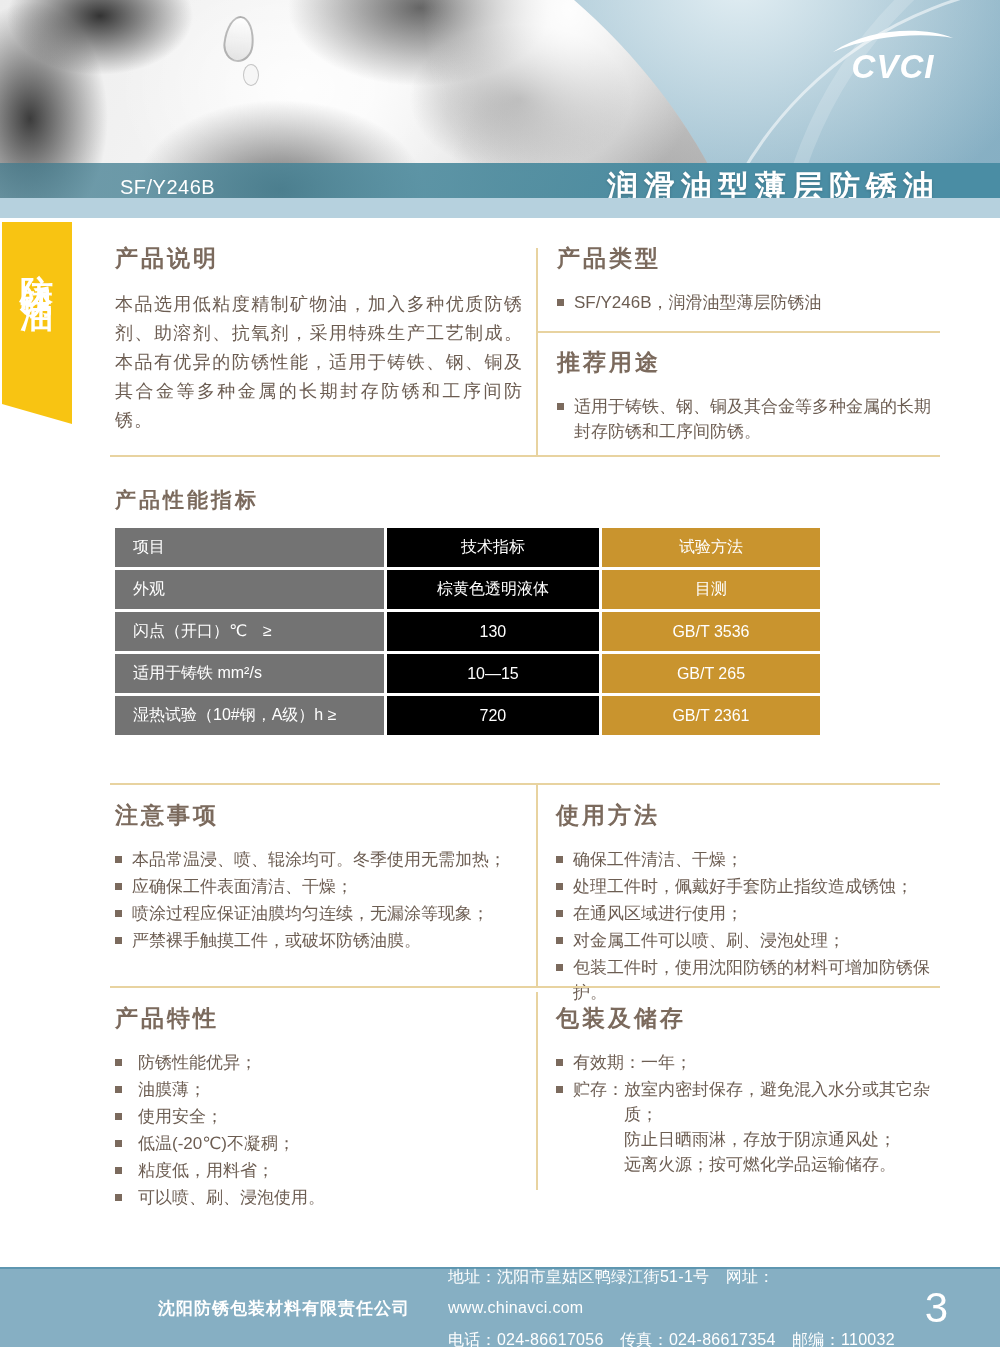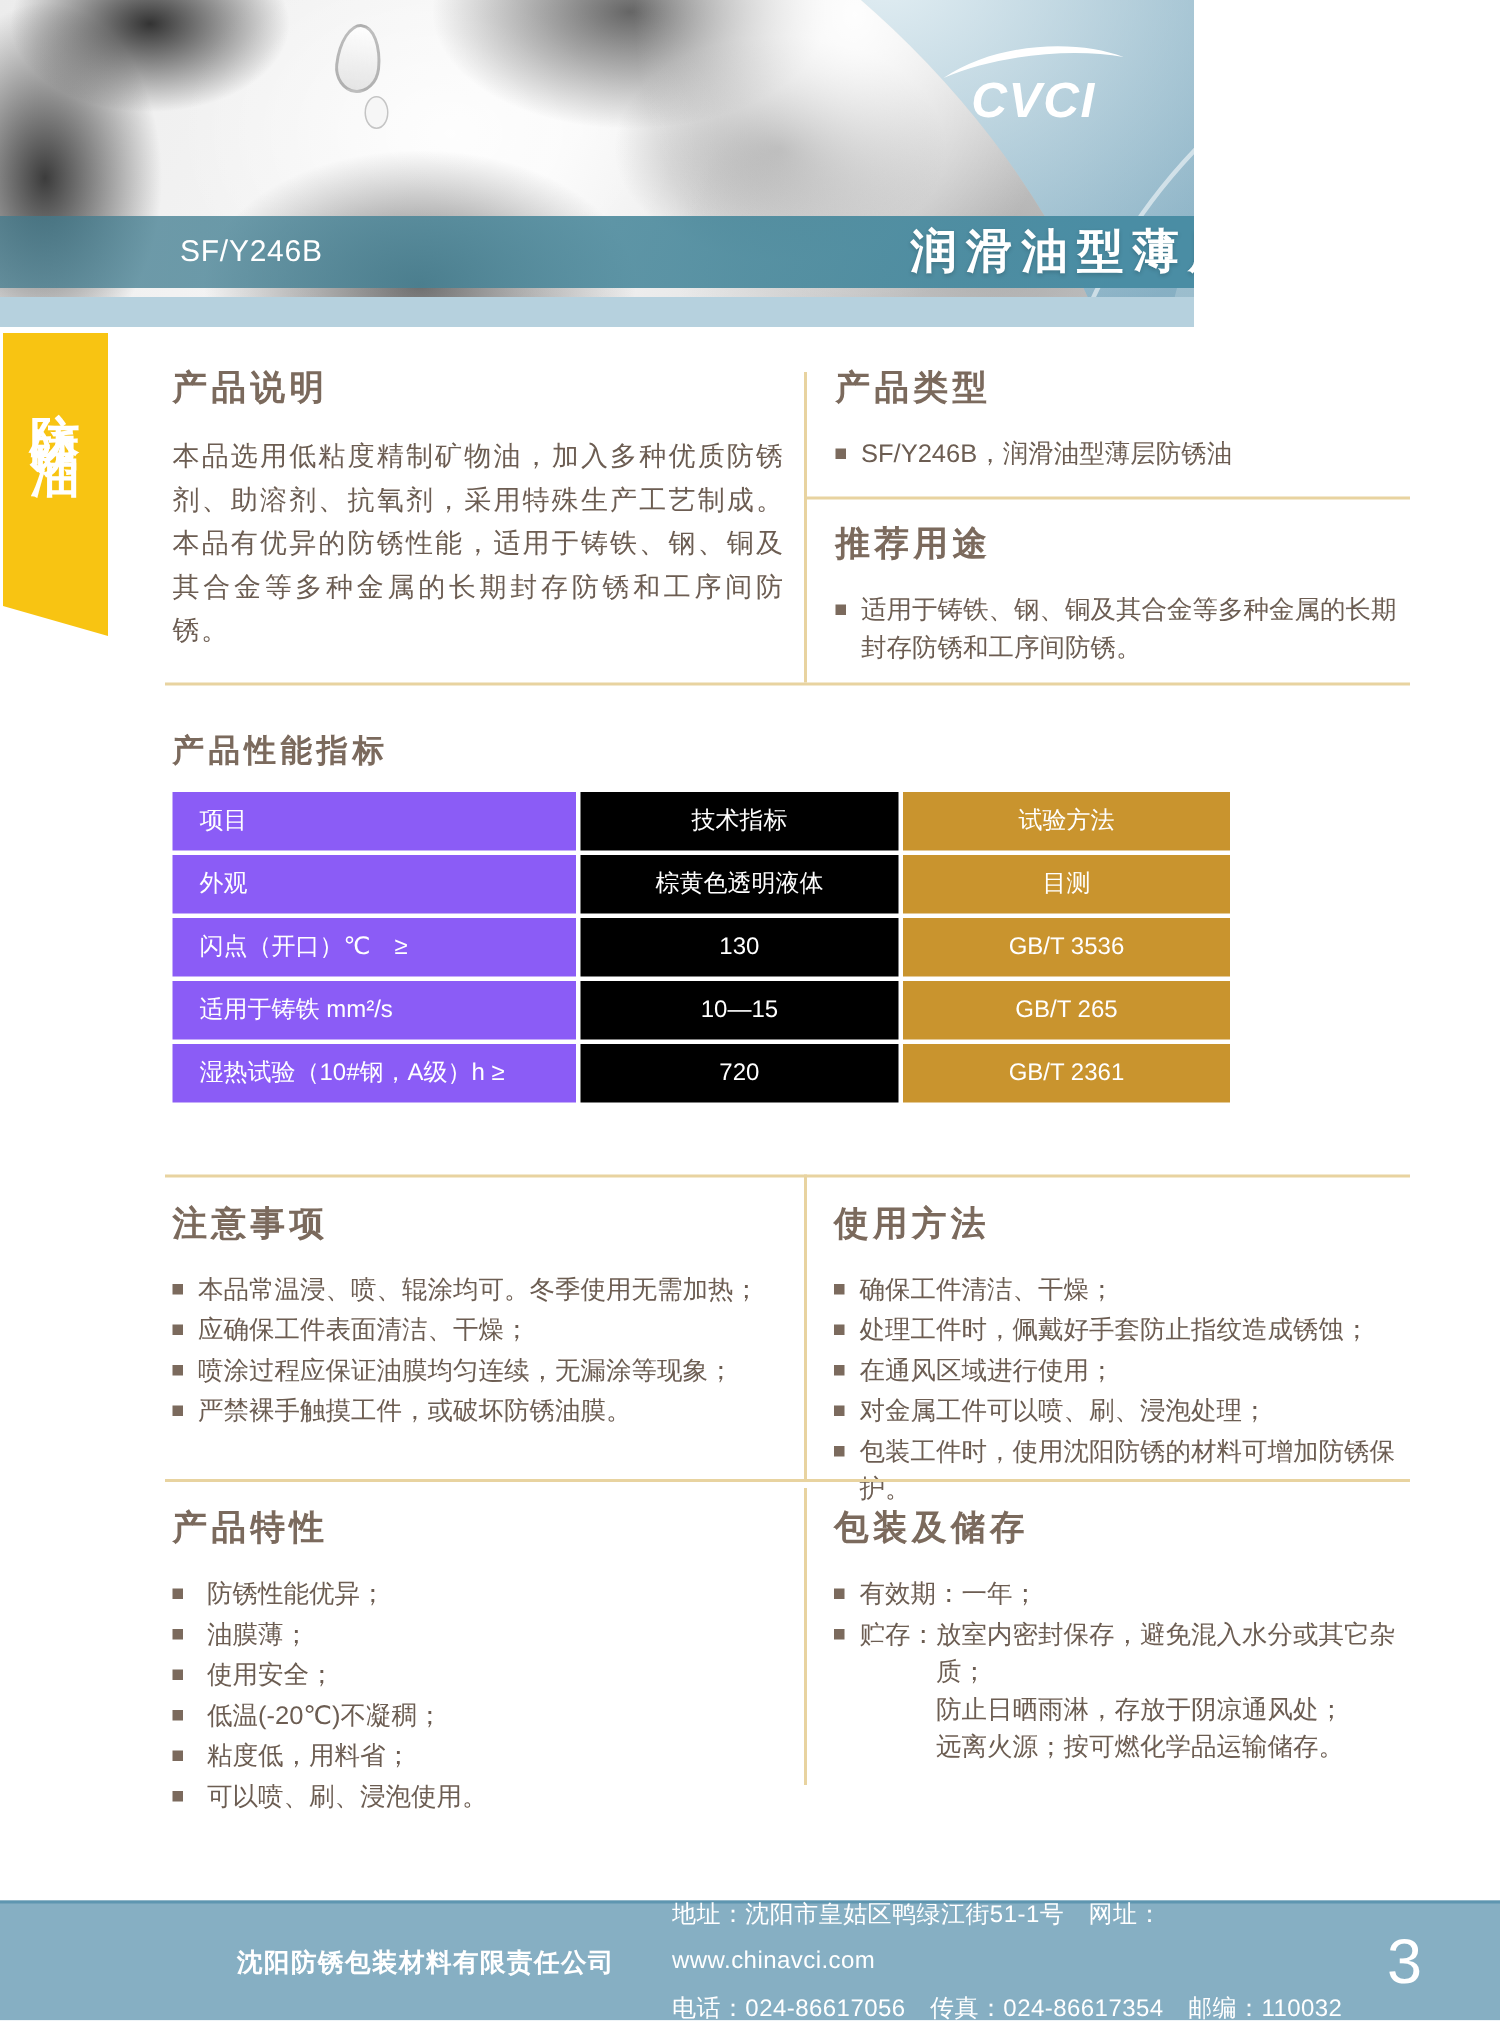--- a/index.html
+++ b/index.html
@@ -1,20 +1,20 @@
 <!DOCTYPE html>
 <html><head>
 <meta charset="utf-8">
 <style>
   html,body{margin:0;padding:0;background:#fff;}
   body{font-family:"Liberation Sans","DejaVu Sans",sans-serif;}
   .page{position:relative;width:1000px;height:1347px;background:#fff;overflow:hidden;}
 
   
-  .header{position:absolute;left:0;top:0;width:796px;height:218px;
+  .header{position:absolute;left:0;top:0;width:1000px;height:218px;
     background:
       radial-gradient(ellipse 520px 420px at 74% -8%, #e2eef3 0%, rgba(226,238,243,0) 62%),
       linear-gradient(105deg,#a3c3d1 0%,#93b8ca 55%,#86afc3 100%);
     overflow:hidden;}
   .photo{position:absolute;left:0;top:0;width:1000px;height:198px;
     clip-path:ellipse(770px 600px at 0px 400px);
     background:
       radial-gradient(ellipse 210px 280px at 570px 10px, rgba(255,255,255,.95), rgba(255,255,255,0) 70%),
       radial-gradient(ellipse 150px 95px at 10% 8%, rgba(25,25,25,.88), rgba(25,25,25,0) 62%),
       radial-gradient(ellipse 220px 130px at 42% 4%, rgba(45,45,45,.72), rgba(0,0,0,0) 60%),
@@ -30,21 +30,21 @@
     border:2px solid rgba(110,110,110,.45);transform:rotate(6deg);}
   .drop2{position:absolute;left:243px;top:64px;width:14px;height:20px;
     border-radius:50%;background:rgba(245,245,245,.8);border:1.5px solid rgba(120,120,120,.4);}
   .arc1{position:absolute;left:690px;top:-20px;width:760px;height:760px;border-radius:50%;
     border:3px solid rgba(255,255,255,.55);}
   .arc2{position:absolute;left:770px;top:-130px;width:840px;height:840px;border-radius:50%;
     border:14px solid rgba(255,255,255,.18);}
   .logo{position:absolute;right:42px;top:24px;width:130px;text-align:center;color:#fff;}
   .logo svg{display:block;margin:0 auto -4px auto;}
   .logo-text{font-size:33px;font-weight:bold;font-style:italic;letter-spacing:1px;line-height:1;}
-  .band{position:absolute;left:0;top:144px;width:1000px;height:48px;
+  .band{position:absolute;left:0;top:163px;width:1000px;height:48px;
     background:linear-gradient(90deg,rgba(64,122,141,.72) 0%,rgba(70,136,156,.9) 55%,#4a8da4 75%);
     display:flex;align-items:center;}
   .band-model{position:absolute;left:120px;color:#fff;font-size:20px;letter-spacing:.5px;}
   .band-title{position:absolute;right:60px;color:#fff;font-size:31px;font-weight:bold;
     letter-spacing:6px;text-shadow:0 1px 3px rgba(0,0,0,.18);}
   .substrip{position:absolute;left:0;top:198px;width:1000px;height:20px;background:#b6d1de;}
 
   
   .side-tab{position:absolute;left:2px;top:222px;width:70px;height:202px;background:#F8C412;
     clip-path:polygon(0 0,100% 0,100% 100%,0 calc(100% - 20px));
@@ -64,21 +64,21 @@
   .vline{position:absolute;width:1.5px;background:#E8D3A0;}
   .hline{position:absolute;height:1.5px;background:#E8D3A0;}
 
   
   .specs-title{position:absolute;left:115px;top:486px;margin:0;font-size:21px;font-weight:bold;
     color:#7B6A5D;letter-spacing:3px;}
   .spec-table{position:absolute;left:115px;top:528px;width:705px;}
   .trow{display:flex;margin-bottom:3px;}
   .trow > div{height:39px;display:flex;align-items:center;justify-content:center;
     color:#fff;font-size:16px;}
-  .trow > div:nth-of-type(1){width:270px;background:#8b5cf6;justify-content:flex-start;
+  .trow > div:nth-of-type(1){width:270px;background:#737373;justify-content:flex-start;
     padding-left:18px;box-sizing:border-box;}
   .trow > div:nth-of-type(2){width:213px;background:#000000;margin-left:3px;}
   .trow > div:nth-of-type(3){width:219px;background:#C9942E;margin-left:3px;}
 
   
   .footer{position:absolute;left:0;top:1267px;width:1000px;height:80px;background:#86AFC3;
     border-top:2px solid #5E96B0;box-sizing:border-box;display:flex;align-items:center;
     padding:0 52px 0 158px;color:#fff;}
   .f-company{font-size:17px;font-weight:bold;letter-spacing:1px;margin-right:38px;white-space:nowrap;}
   .f-info{font-size:16px;line-height:1.95;letter-spacing:.3px;flex:1;}

